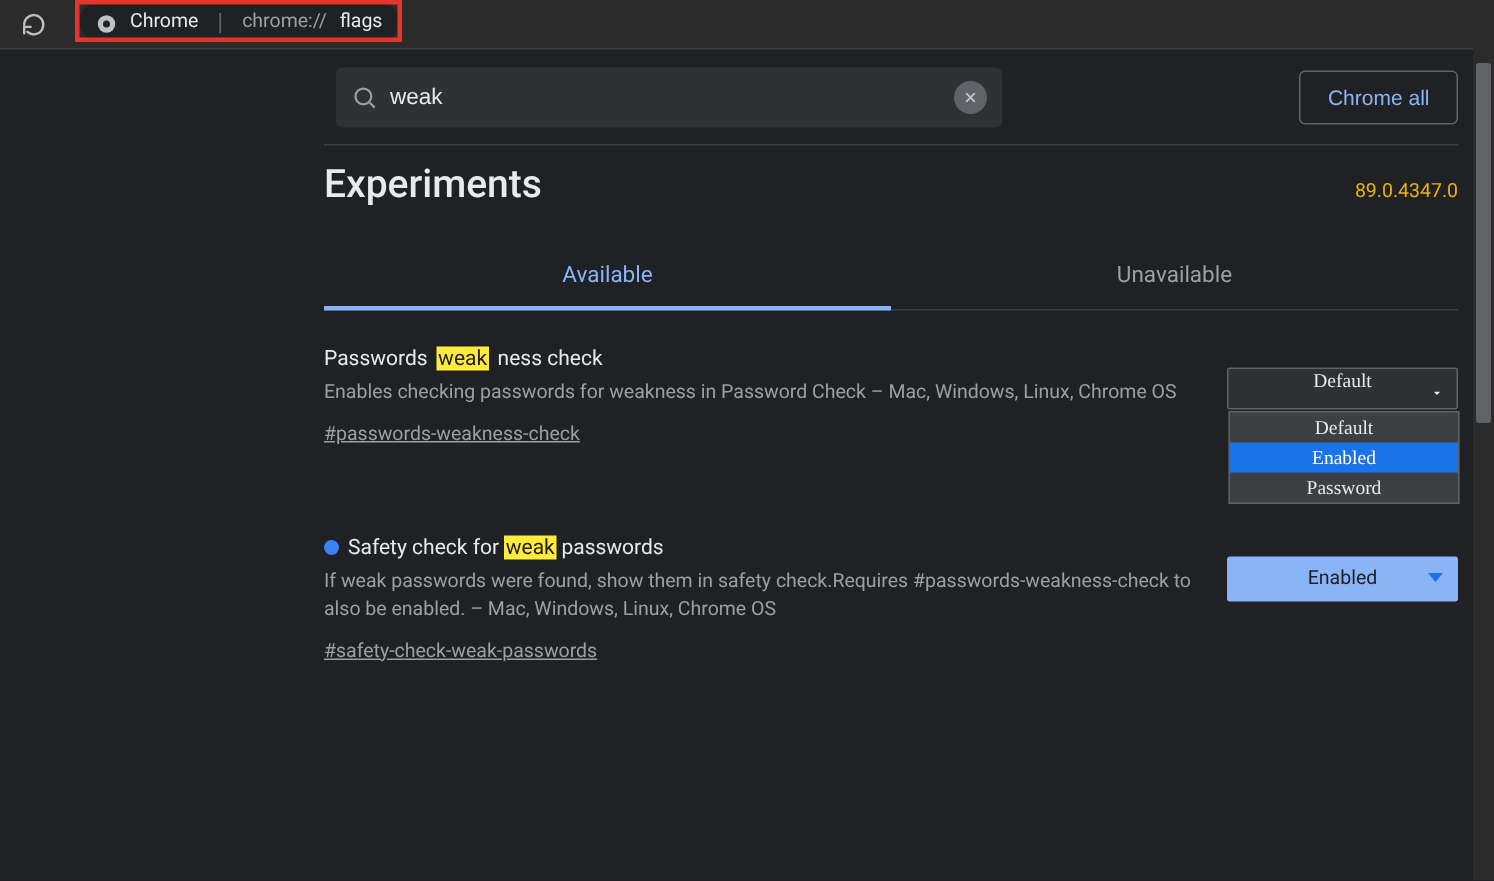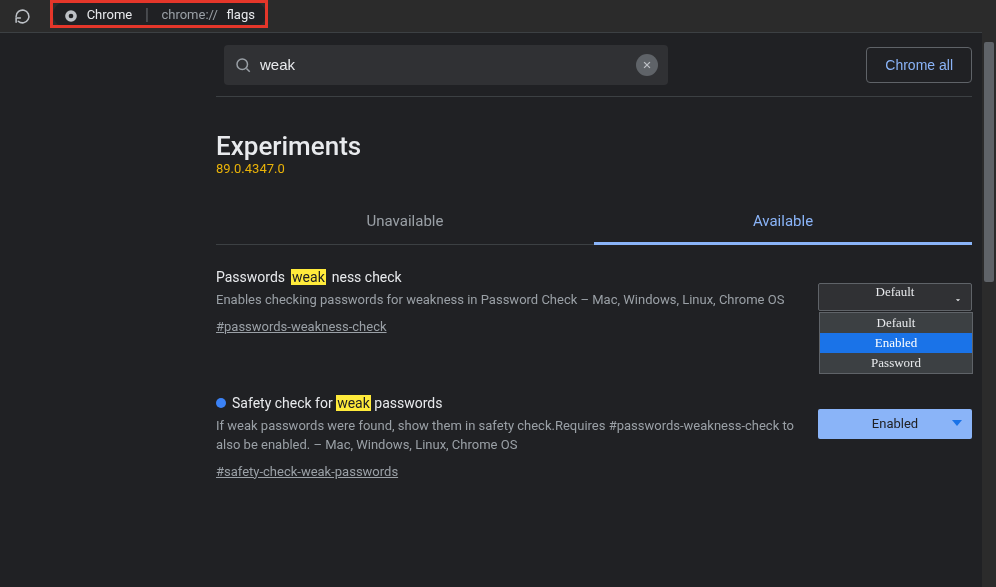--- a/index.html
+++ b/index.html
@@ -111,22 +111,21 @@
     border-radius:4px;
     background:transparent;
     color:#8ab4f8;
     font-size:14px;
     cursor:pointer;
   }
   .title-row {
     display:flex;
     align-items:baseline;
     justify-content:space-between;
-    margin-top:34px;
-    flex-direction:column;
+    margin-top:11px;
   }
   .page-title {
     font-size:26px;
     font-weight:500;
     color:#e8eaed;
   }
   .version {
     font-size:13px;
     color:#eab308;
   }
@@ -313,22 +312,22 @@
       </div>
       <button class="reset-btn">Chrome all</button>
     </div>
 
     <div class="title-row">
       <div class="page-title">Experiments</div>
       <div class="version">89.0.4347.0</div>
     </div>
 
     <div class="tabs">
+      <div class="tab active">Available</div>
       <div class="tab">Unavailable</div>
-      <div class="tab active">Available</div>
     </div>
 
     <div class="flag">
       <div class="flag-body">
         <div class="flag-title">
           <span>Passwords </span>
             <span class="yellow">weak</span>
             <span>ness check</span>
         </div>
         <div class="flag-desc">Enables checking passwords for weakness in Password Check – Mac, Windows, Linux, Chrome OS</div>

